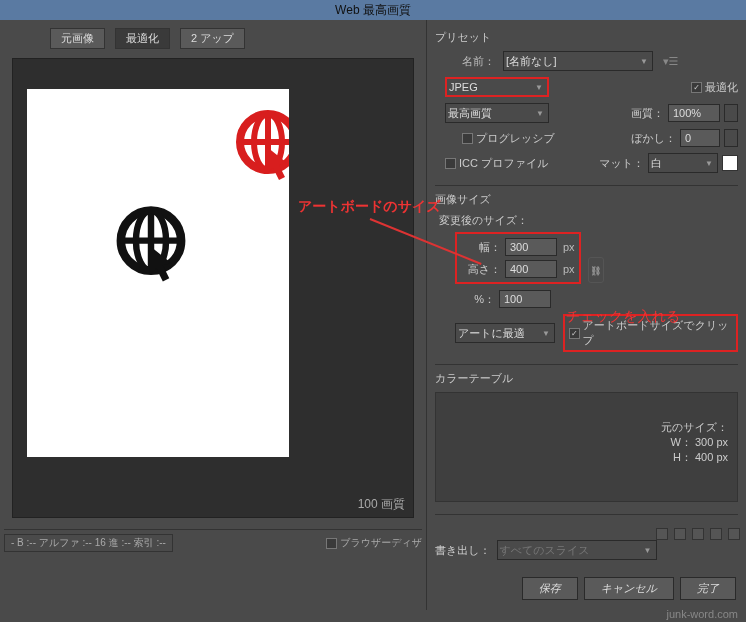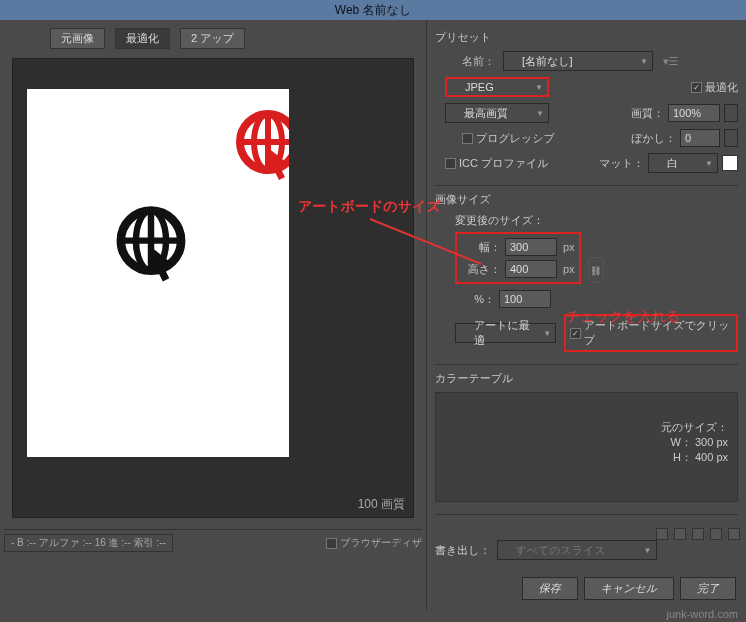--- a/index.html
+++ b/index.html
@@ -60,21 +60,21 @@
     font-size: 8px; color: #ccc;
   }
 
   .section { border-bottom: 1px solid #333; padding: 6px 0; }
   .sec-title { color: #ccc; margin-bottom: 6px; font-size: 11px; }
   .row { display: flex; align-items: center; margin-bottom: 6px; gap: 4px; }
   .lbl { width: 64px; text-align: right; color: #bbb; padding-right: 4px; }
   .sel {
     background: #4a4a4a; color: #ddd; border: 1px solid #2a2a2a;
     height: 20px; display: inline-flex; align-items: center;
-    padding: 0 18px; min-width: 90px; position: relative;
+    padding: 0 2px; min-width: 90px; position: relative;
   }
   .sel .arr {
     position: absolute; right: 4px; top: 50%; transform: translateY(-50%);
     font-size: 8px; color: #999;
   }
   .numbox {
     background: #5a5a5a; color: #ddd; border: 1px solid #2a2a2a;
     height: 18px; width: 52px; padding: 0 4px; display: inline-flex; align-items: center;
   }
   .suf { color: #bbb; margin-left: 2px; }
@@ -99,21 +99,21 @@
     background: #5a5a5a; color: #ddd; border: 1px solid #2a2a2a;
     padding: 3px 16px; font-size: 11px;
   }
   .watermark { position: absolute; bottom: 2px; right: 8px; color: #888; font-size: 11px; }
   .toolicons { position: absolute; right: 6px; bottom: 70px; display: flex; gap: 6px; }
   .ticon { width: 12px; height: 12px; background: #555; border: 1px solid #333; }
 </style>
 </head>
 <body>
 
-<div class="titlebar">Web 名前なし</div>
+<div class="titlebar">Web 最高画質</div>
 
 <div class="main">
 
   <div class="left">
     <div class="tabs">
       <div class="tab">元画像</div>
       <div class="tab active">最適化</div>
       <div class="tab">2 アップ</div>
     </div>
 
@@ -199,21 +199,21 @@
         <span class="sel" style="min-width:70px">
           <span>白</span>
           <span class="arr">▼</span>
         </span>
         <span style="width:16px;height:16px;background:#fff;border:1px solid #333"></span>
       </div>
     </div>
 
     <div class="section" style="position:relative">
       <div class="sec-title">画像サイズ</div>
-      <div style="margin-left:20px;margin-bottom:4px">変更後のサイズ：</div>
+      <div style="margin-left:4px;margin-bottom:4px">変更後のサイズ：</div>
 
       <div class="redbox imgsize-box" style="display:inline-block;margin-left:20px">
         <div class="row" style="margin-bottom:4px">
           <span style="width:40px;text-align:right">幅：</span>
           <span class="numbox">300</span>
           <span class="suf">px</span>
         </div>
         <div class="row" style="margin-bottom:0">
           <span style="width:40px;text-align:right">高さ：</span>
           <span class="numbox">400</span>

